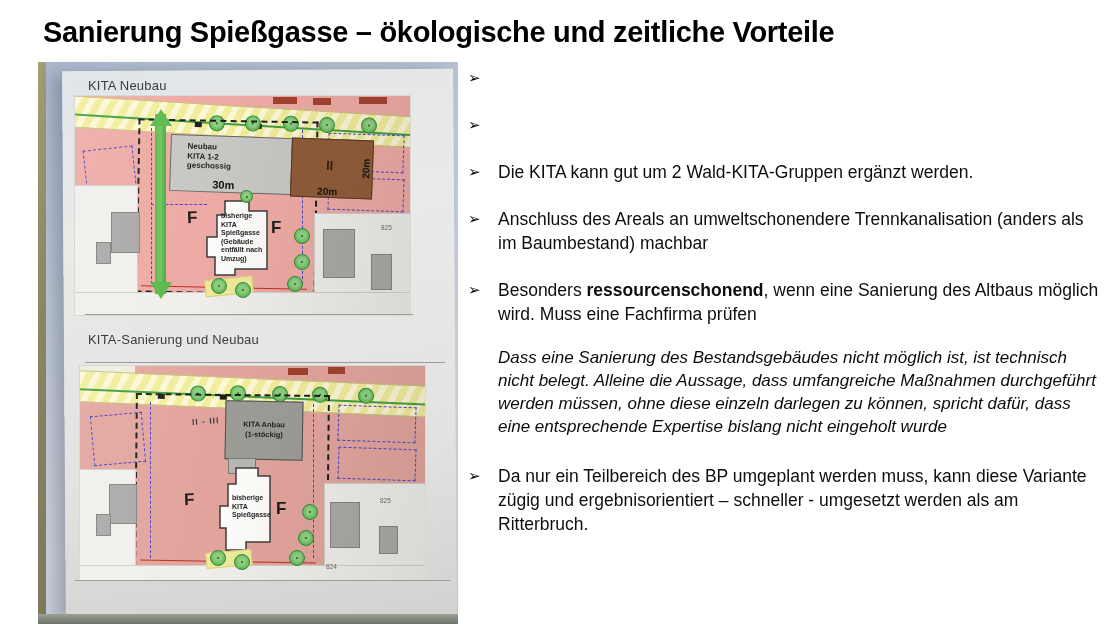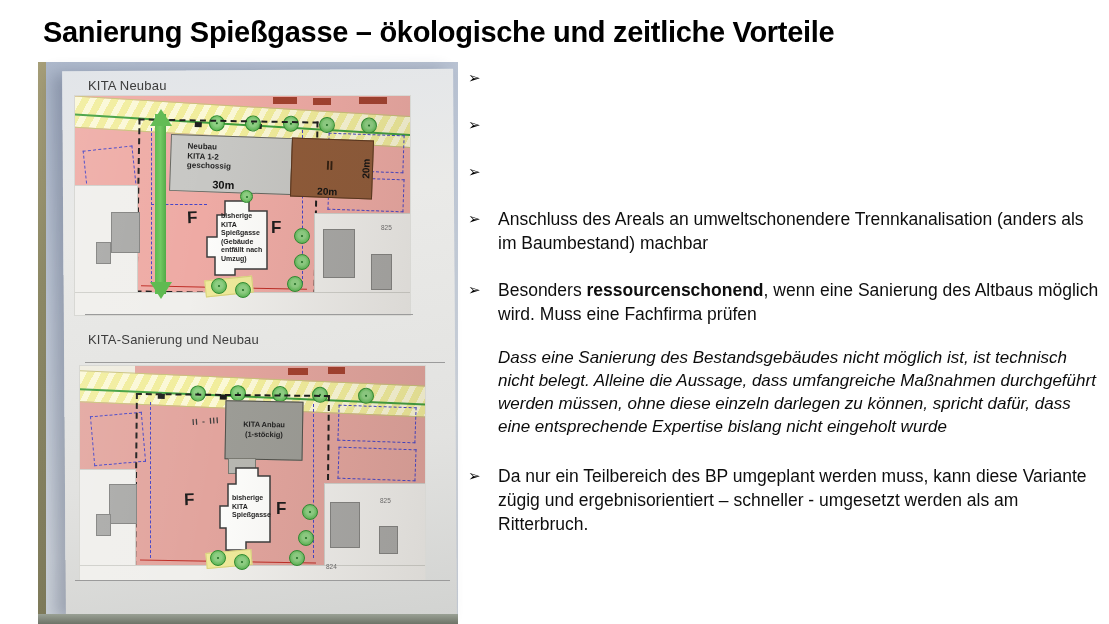--- a/index.html
+++ b/index.html
@@ -243,20 +243,21 @@
 
 <div class="content">
   <div class="bullet">
     <span class="marker">➢</span>
   </div>
   <div class="bullet">
     <span class="marker">➢</span>
   </div>
   <div class="bullet">
     <span class="marker">➢</span>
+    <span>Die KITA kann gut um 2 Wald-KITA-Gruppen ergänzt werden.</span>
   </div>
   <div class="bullet">
     <span class="marker">➢</span>
     <span>Anschluss des Areals an umweltschonendere Trennkanalisation (anders als im Baumbestand) machbar</span>
   </div>
   <div class="bullet" style="margin-bottom:20px;">
     <span class="marker">➢</span>
     <span><span>Besonders </span><b>ressourcenschonend</b><span>, wenn eine Sanierung des Altbaus möglich wird. Muss eine Fachfirma prüfen</span></span>
   </div>
   <div class="note">Dass eine Sanierung des Bestandsgebäudes nicht möglich ist, ist technisch nicht belegt. Alleine die Aussage, dass umfangreiche Maßnahmen durchgeführt werden müssen, ohne diese einzeln darlegen zu können, spricht dafür, dass eine entsprechende Expertise bislang nicht eingeholt wurde</div>

